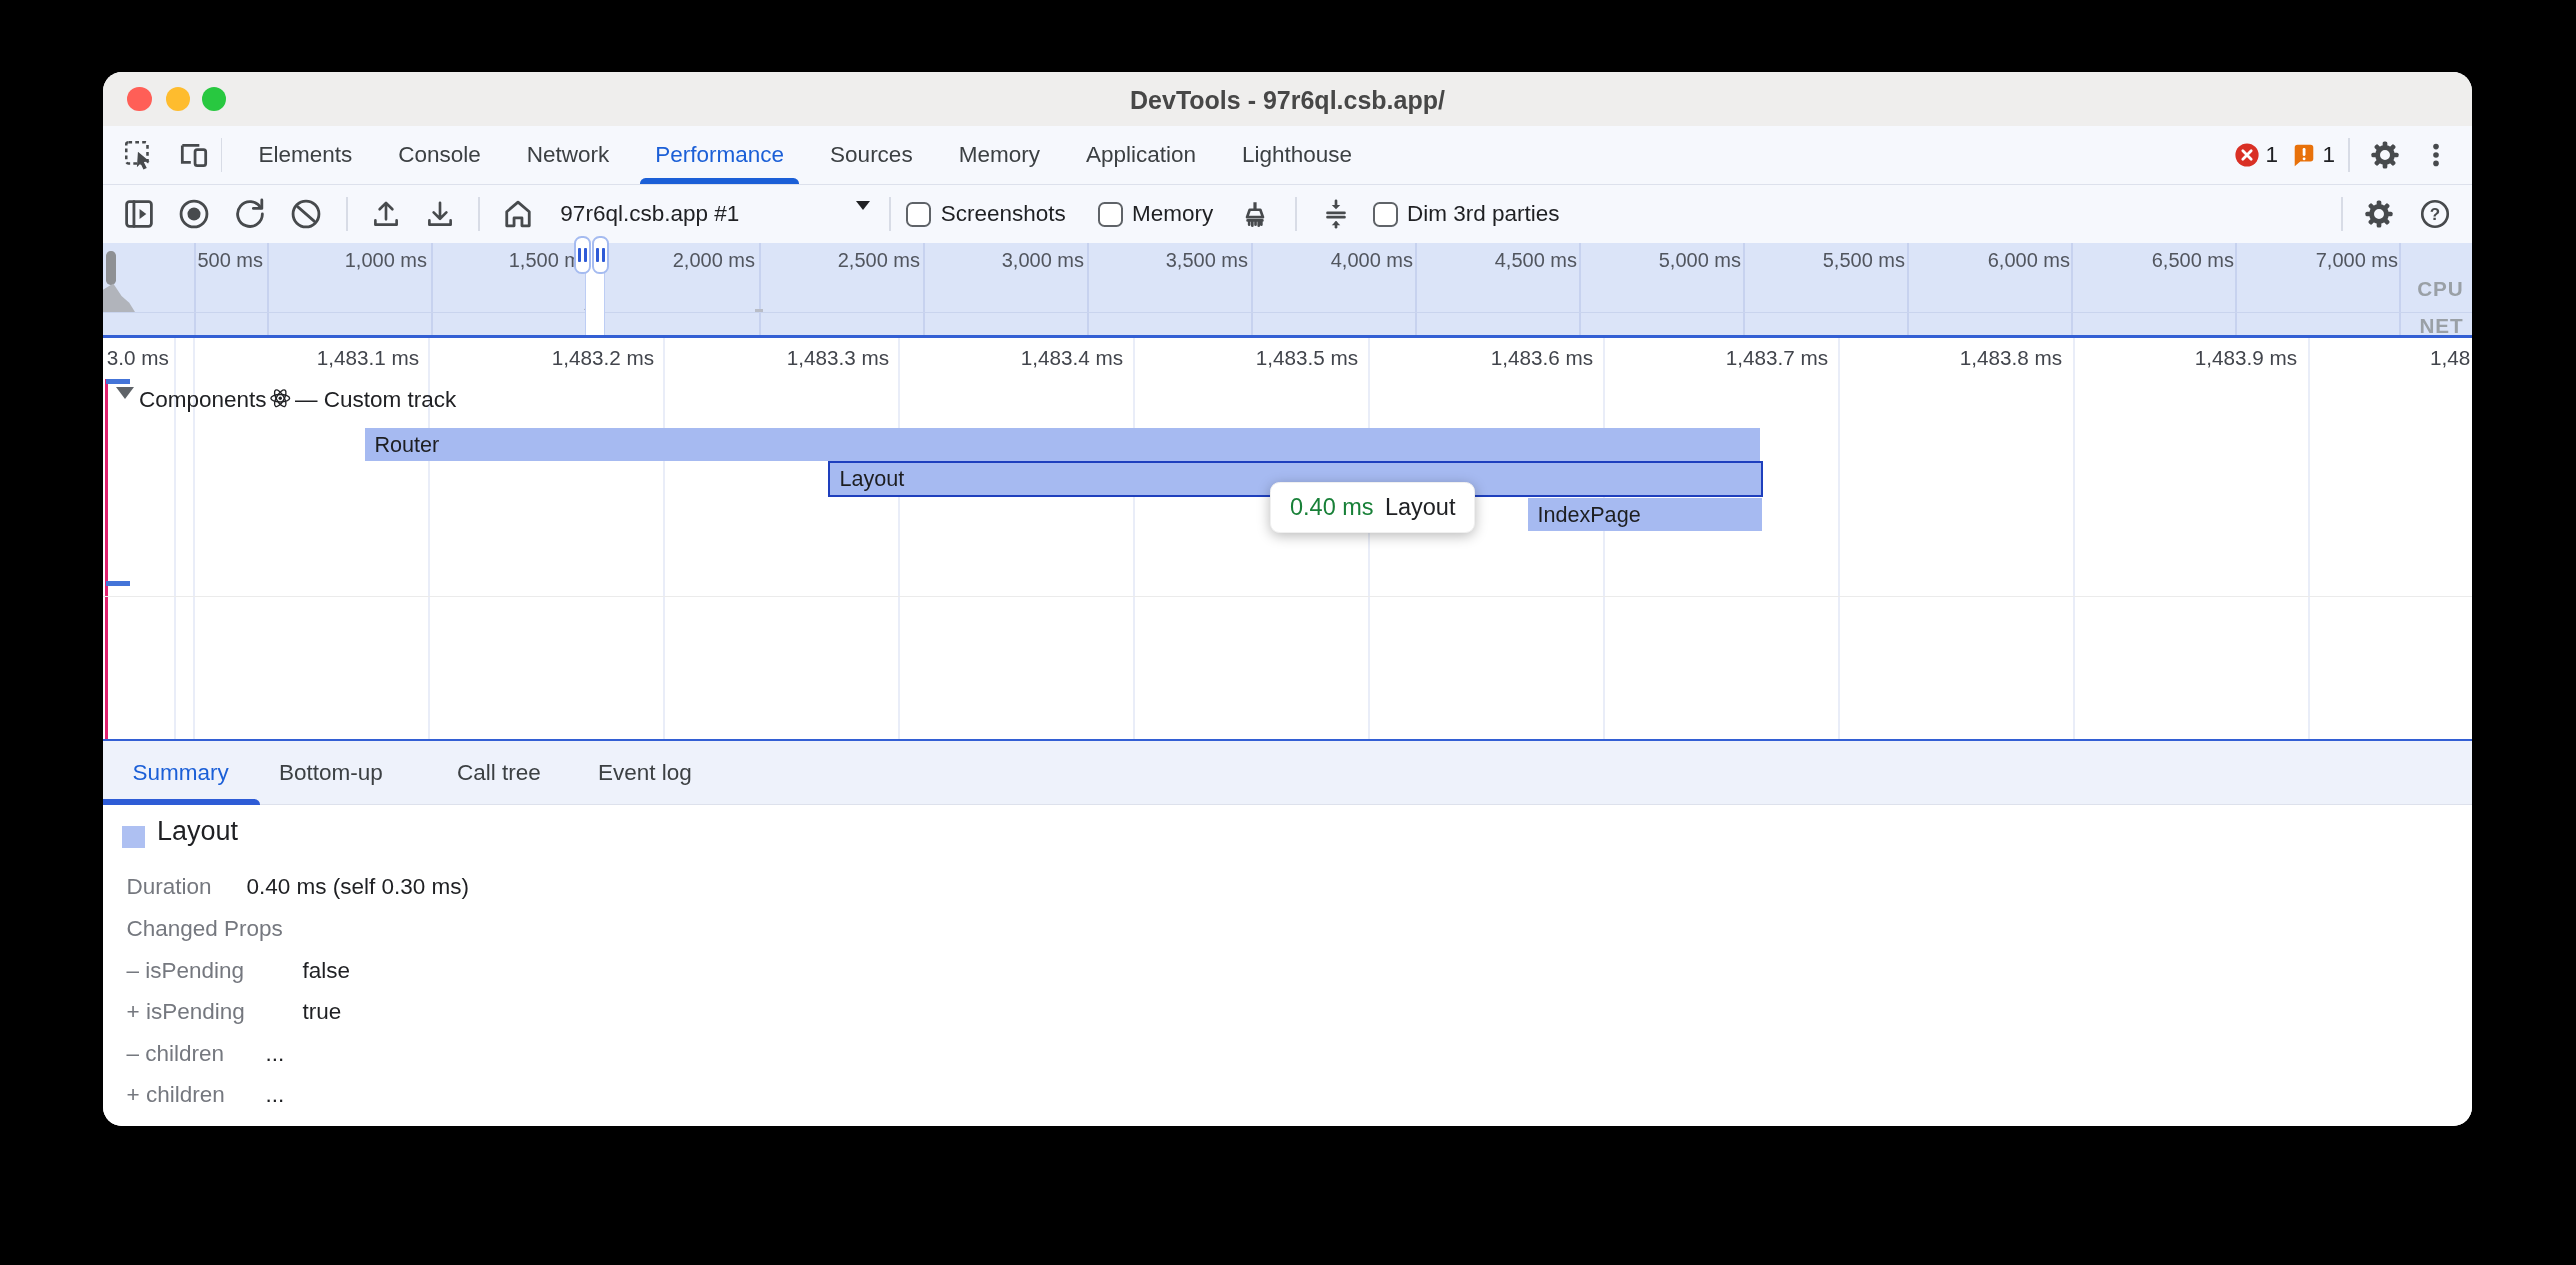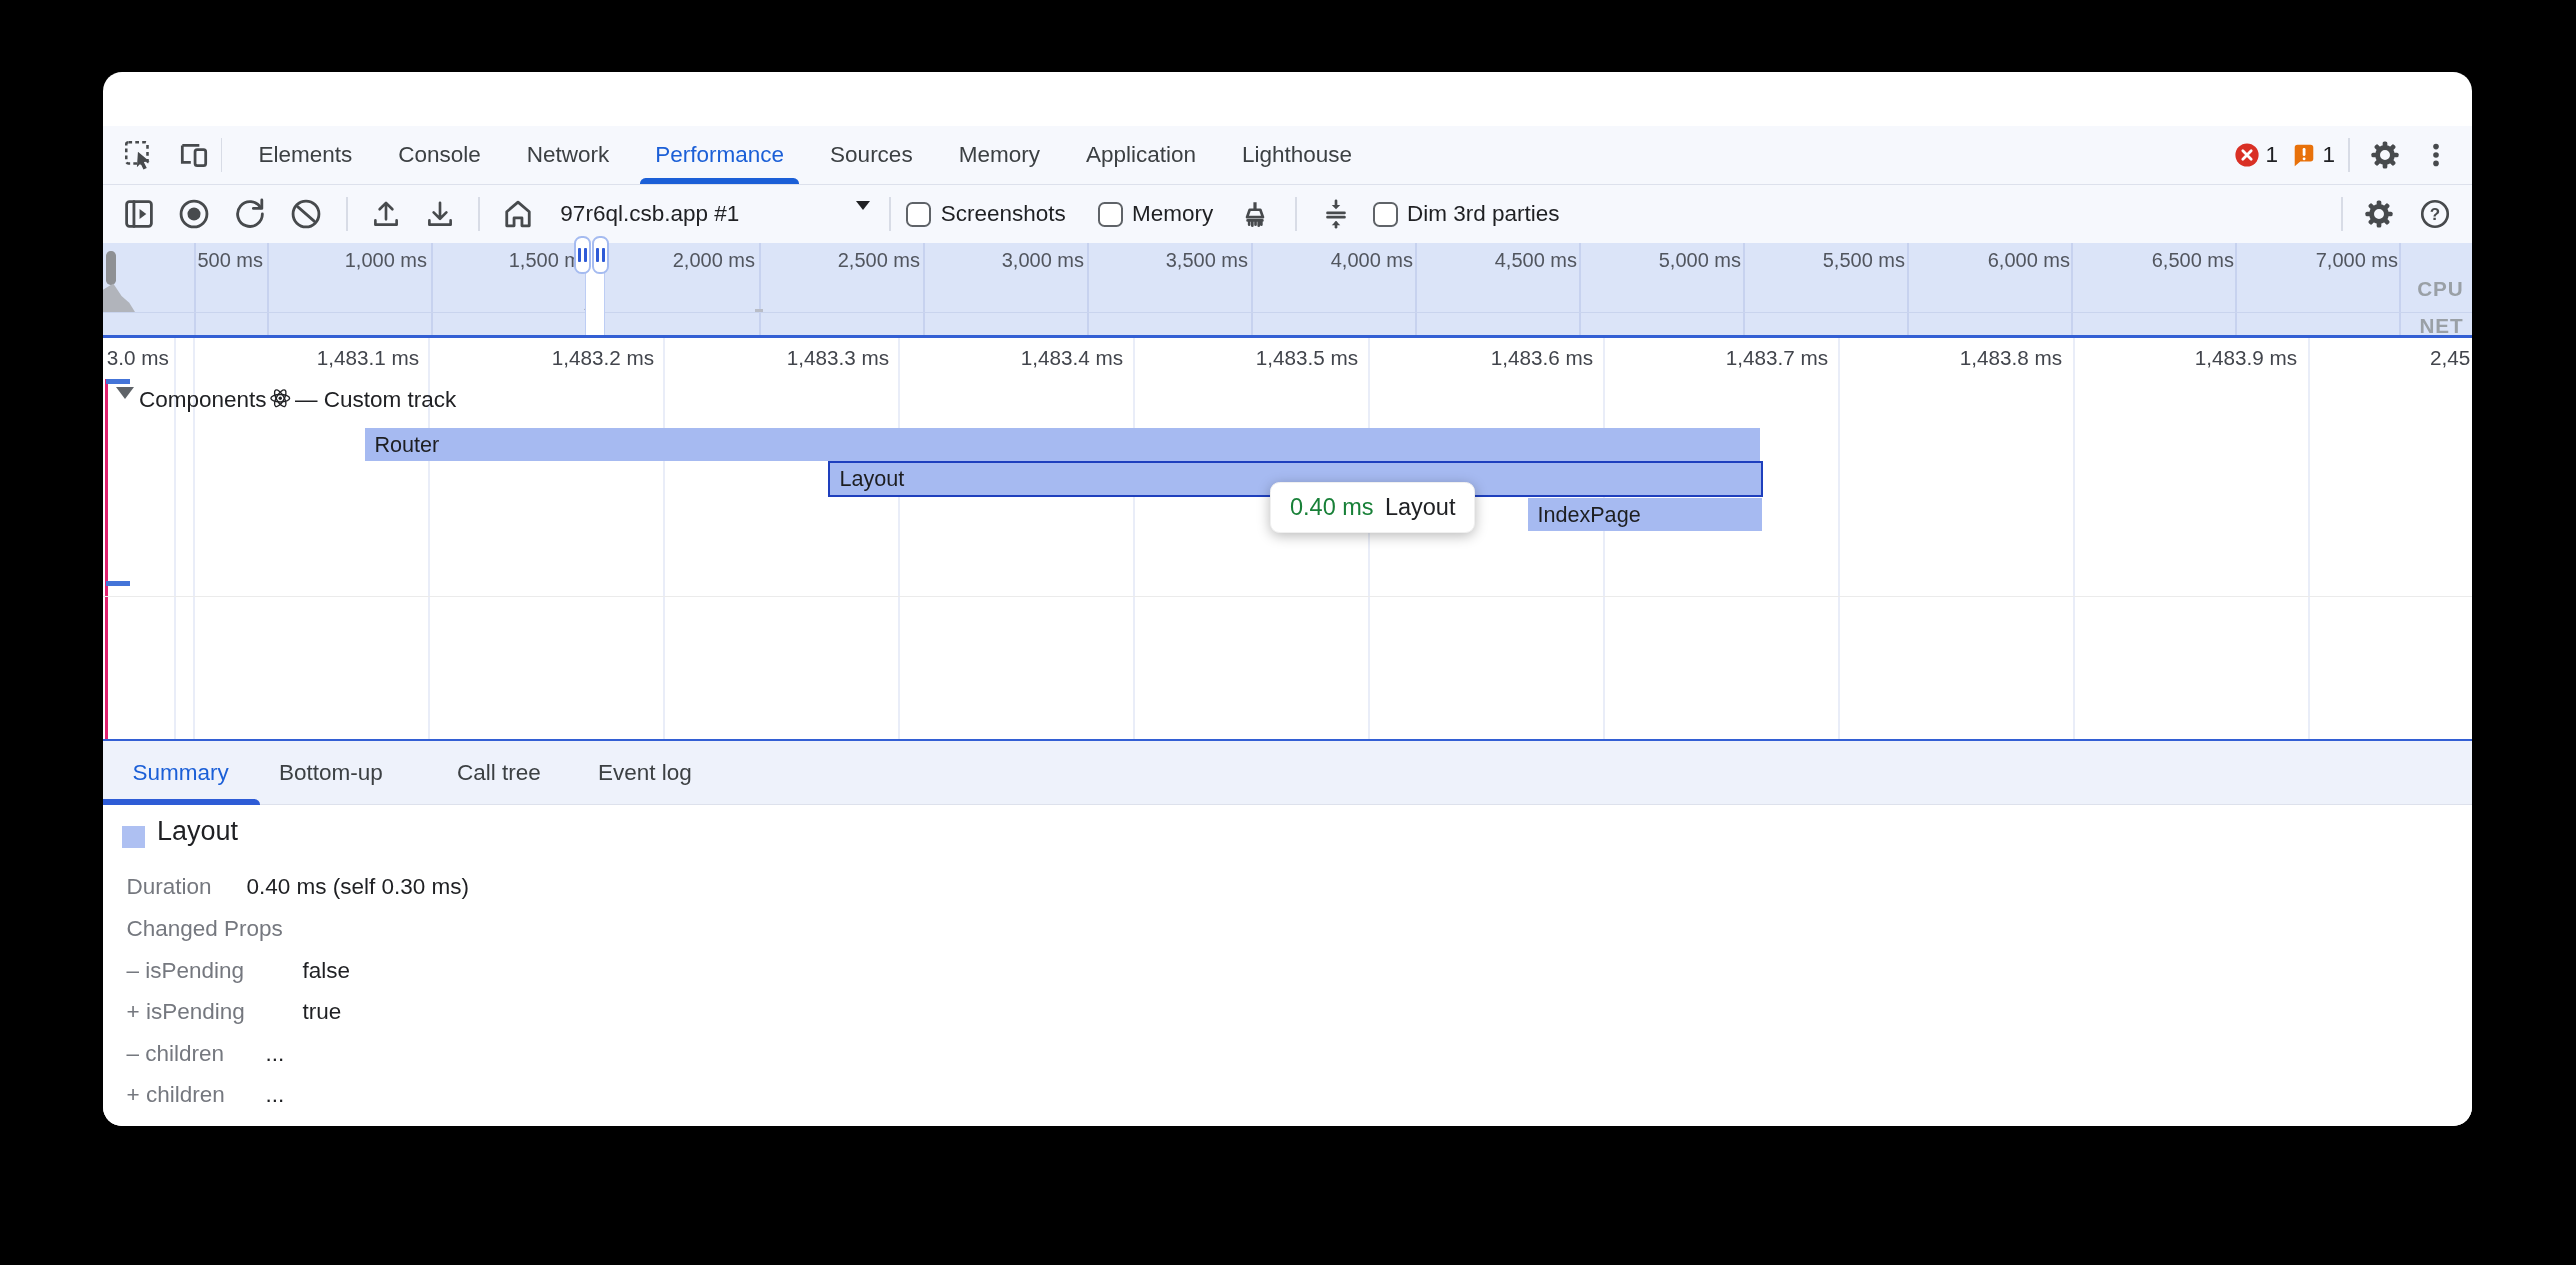--- a/index.html
+++ b/index.html
@@ -102,20 +102,26 @@
         <rect x="13.8" y="3.2" width="4.4" height="6.5" rx="1.6" transform="rotate(225 16 16)"></rect>
         <rect x="13.8" y="3.2" width="4.4" height="6.5" rx="1.6" transform="rotate(270 16 16)"></rect>
         <rect x="13.8" y="3.2" width="4.4" height="6.5" rx="1.6" transform="rotate(315 16 16)"></rect>
       </g>
     </g>
   </defs>
 </svg>
 
 <div id="win">
 
+  <div class="abs" id="titlebar">
+    <div id="title" class="abs">DevTools - 97r6ql.csb.app/</div>
+    <span class="tl" style="left:24.4px;background:#ff5f57"></span>
+    <span class="tl" style="left:63px;background:#febc2e"></span>
+    <span class="tl" style="left:99px;background:#28c840"></span>
+  </div>
 
   <div class="abs" id="tabbar">
     <div class="iconbtn" style="width:56px;margin-left:7.5px">
       <svg class="ic" width="34" height="34" viewBox="0 0 32 32">
         <rect x="4" y="4" width="20" height="20" rx="2" fill="none" stroke="#474a4d" stroke-width="2.4" stroke-dasharray="3.5 3"></rect>
         <path d="M15 13 L26 22 L20.5 22.6 L23.3 28.2 L20.2 29.6 L17.5 24 L14 27.5 Z" fill="#474a4d"></path>
       </svg>
     </div>
     <div class="iconbtn" style="width:54px">
       <svg class="ic" width="34" height="34" viewBox="0 0 32 32">
@@ -304,21 +310,21 @@
     <span class="r-part" style="left:3.8px">3.0 ms</span>
     <span class="r-tick" style="left:316px">1,483.1 ms</span>
     <span class="r-tick" style="left:551px">1,483.2 ms</span>
     <span class="r-tick" style="left:786px">1,483.3 ms</span>
     <span class="r-tick" style="left:1020px">1,483.4 ms</span>
     <span class="r-tick" style="left:1255px">1,483.5 ms</span>
     <span class="r-tick" style="left:1490px">1,483.6 ms</span>
     <span class="r-tick" style="left:1725px">1,483.7 ms</span>
     <span class="r-tick" style="left:1959px">1,483.8 ms</span>
     <span class="r-tick" style="left:2194px">1,483.9 ms</span>
-    <span class="r-part" style="left:2327px">2,45</span>
+    <span class="r-part" style="left:2327px">1,48</span>
   </div>
 
   <div class="abs" id="flame">
     <div id="marker-line"></div>
     <div class="bluedash" style="top:0"></div>
     <div id="track-header">
       <span class="disclose"></span>
       <span>Components</span>
       <svg width="22.5" height="22.5" viewBox="0 0 24 24">
         <g stroke="#202124" fill="none" stroke-width="1.5">

